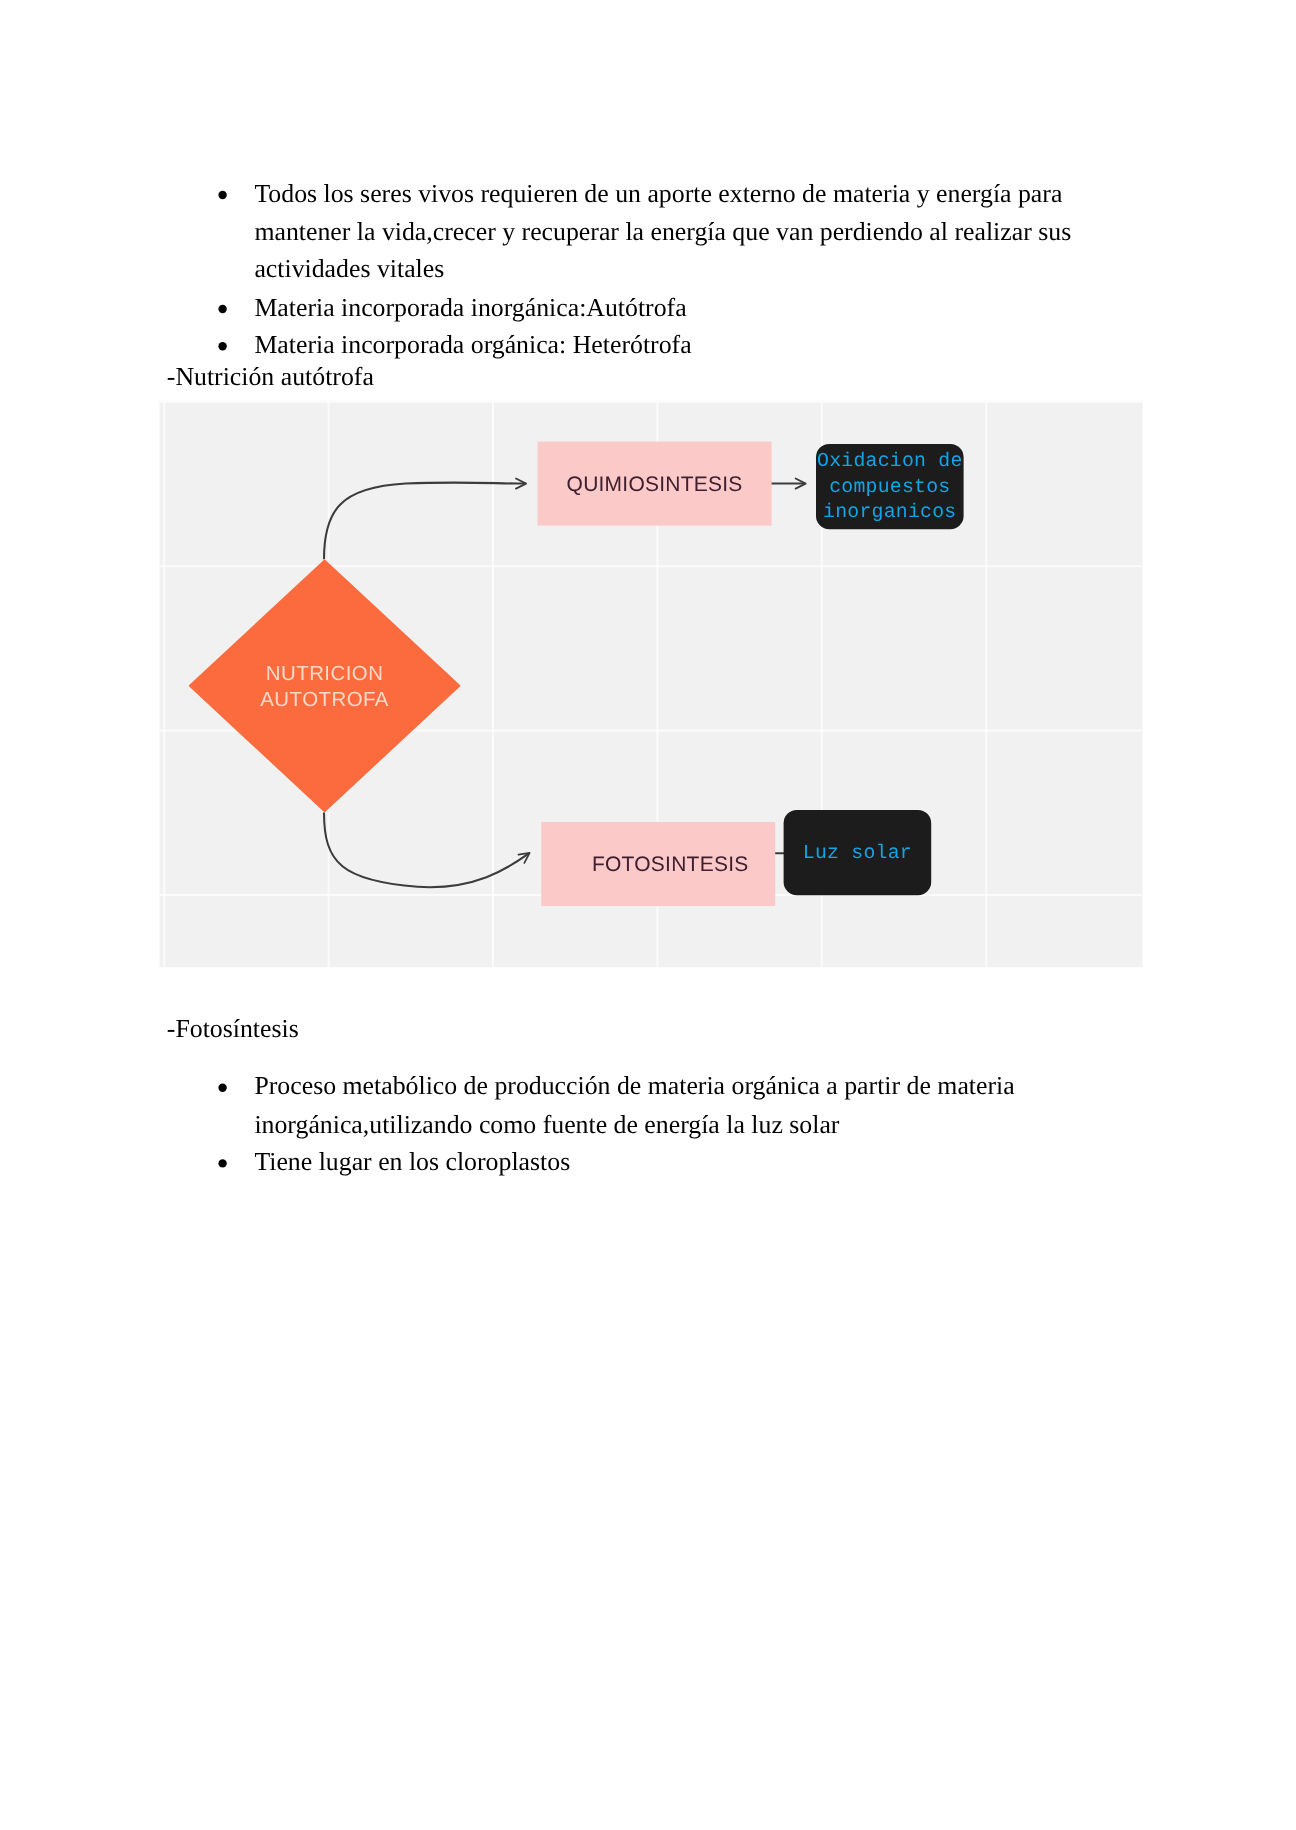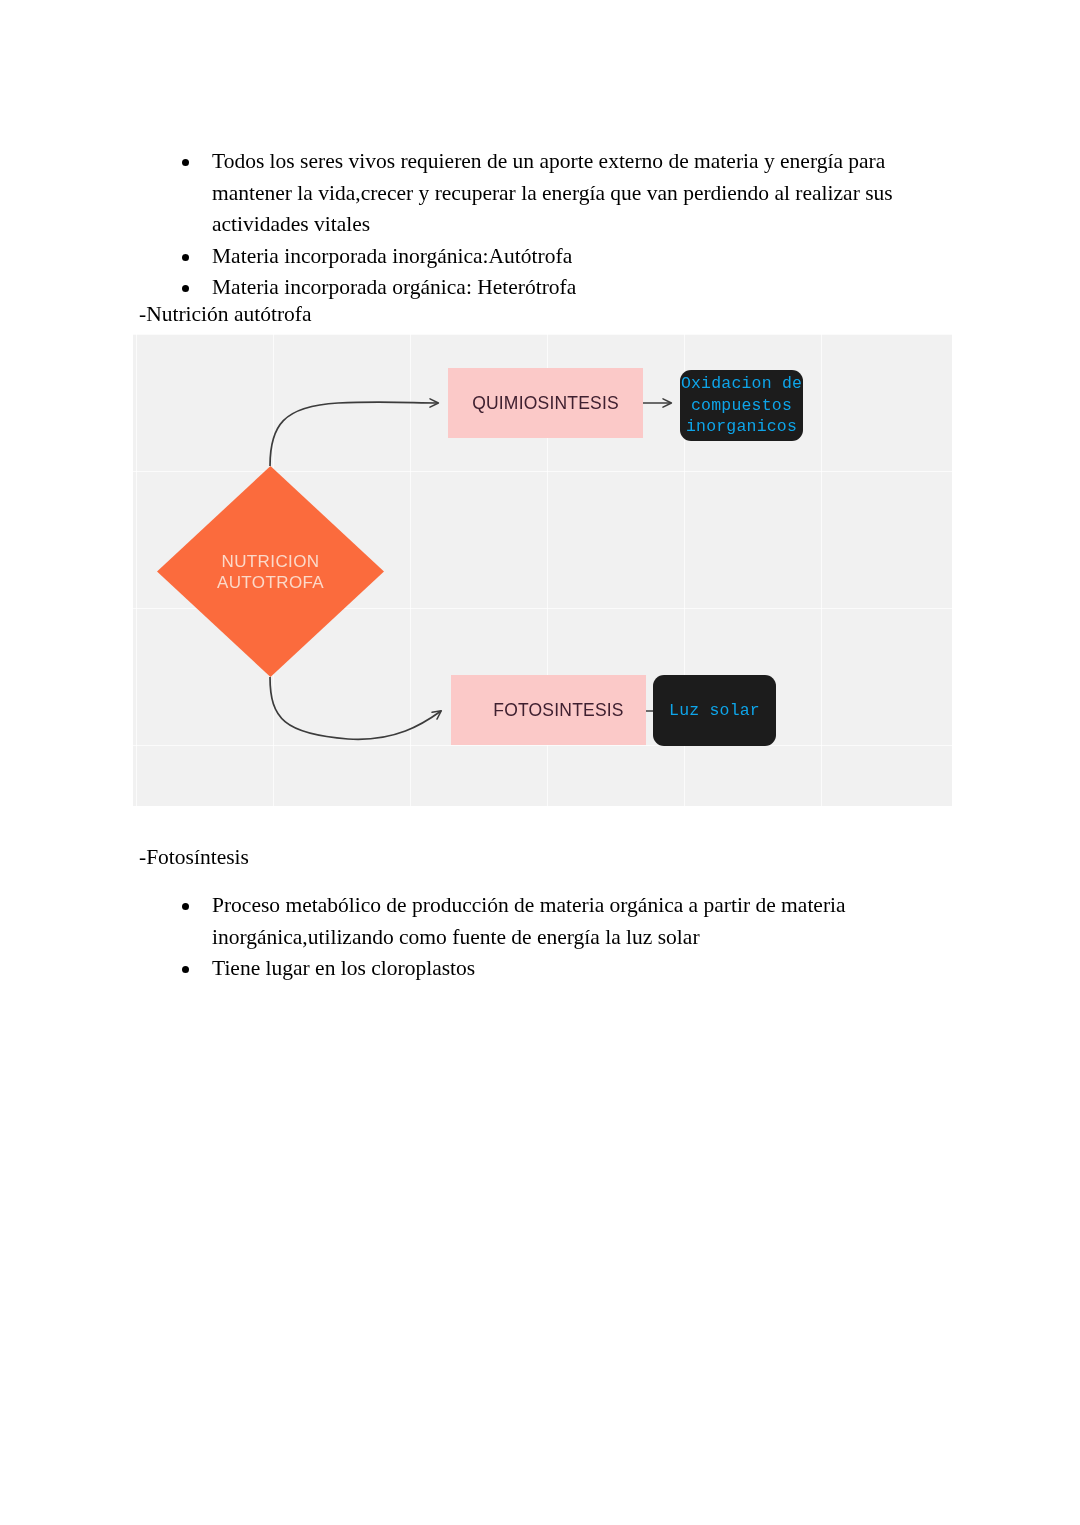--- a/index.html
+++ b/index.html
@@ -118,21 +118,21 @@
   .node-pink {
     width: 195px;
     height: 70px;
     background: #fbc9c8;
     color: #3f2030;
     font-family: "Liberation Sans", sans-serif;
     font-size: 17.5px;
     letter-spacing: 0.2px;
   }
   #node-quimiosintesis { left: 315px; top: 34px; }
-  #node-fotosintesis  { left: 318px; top: 341px; padding-left: 20px; }
+  #node-fotosintesis  { left: 318px; top: 351px; padding-left: 20px; }
 
   .node-dark {
     width: 123px;
     height: 71px;
     background: #1c1c1c;
     color: #0ea5e9;
     border-radius: 11px;
     font-family: Liberation Mono, monospace;
     font-size: 16.5px;
     line-height: 21.5px;

